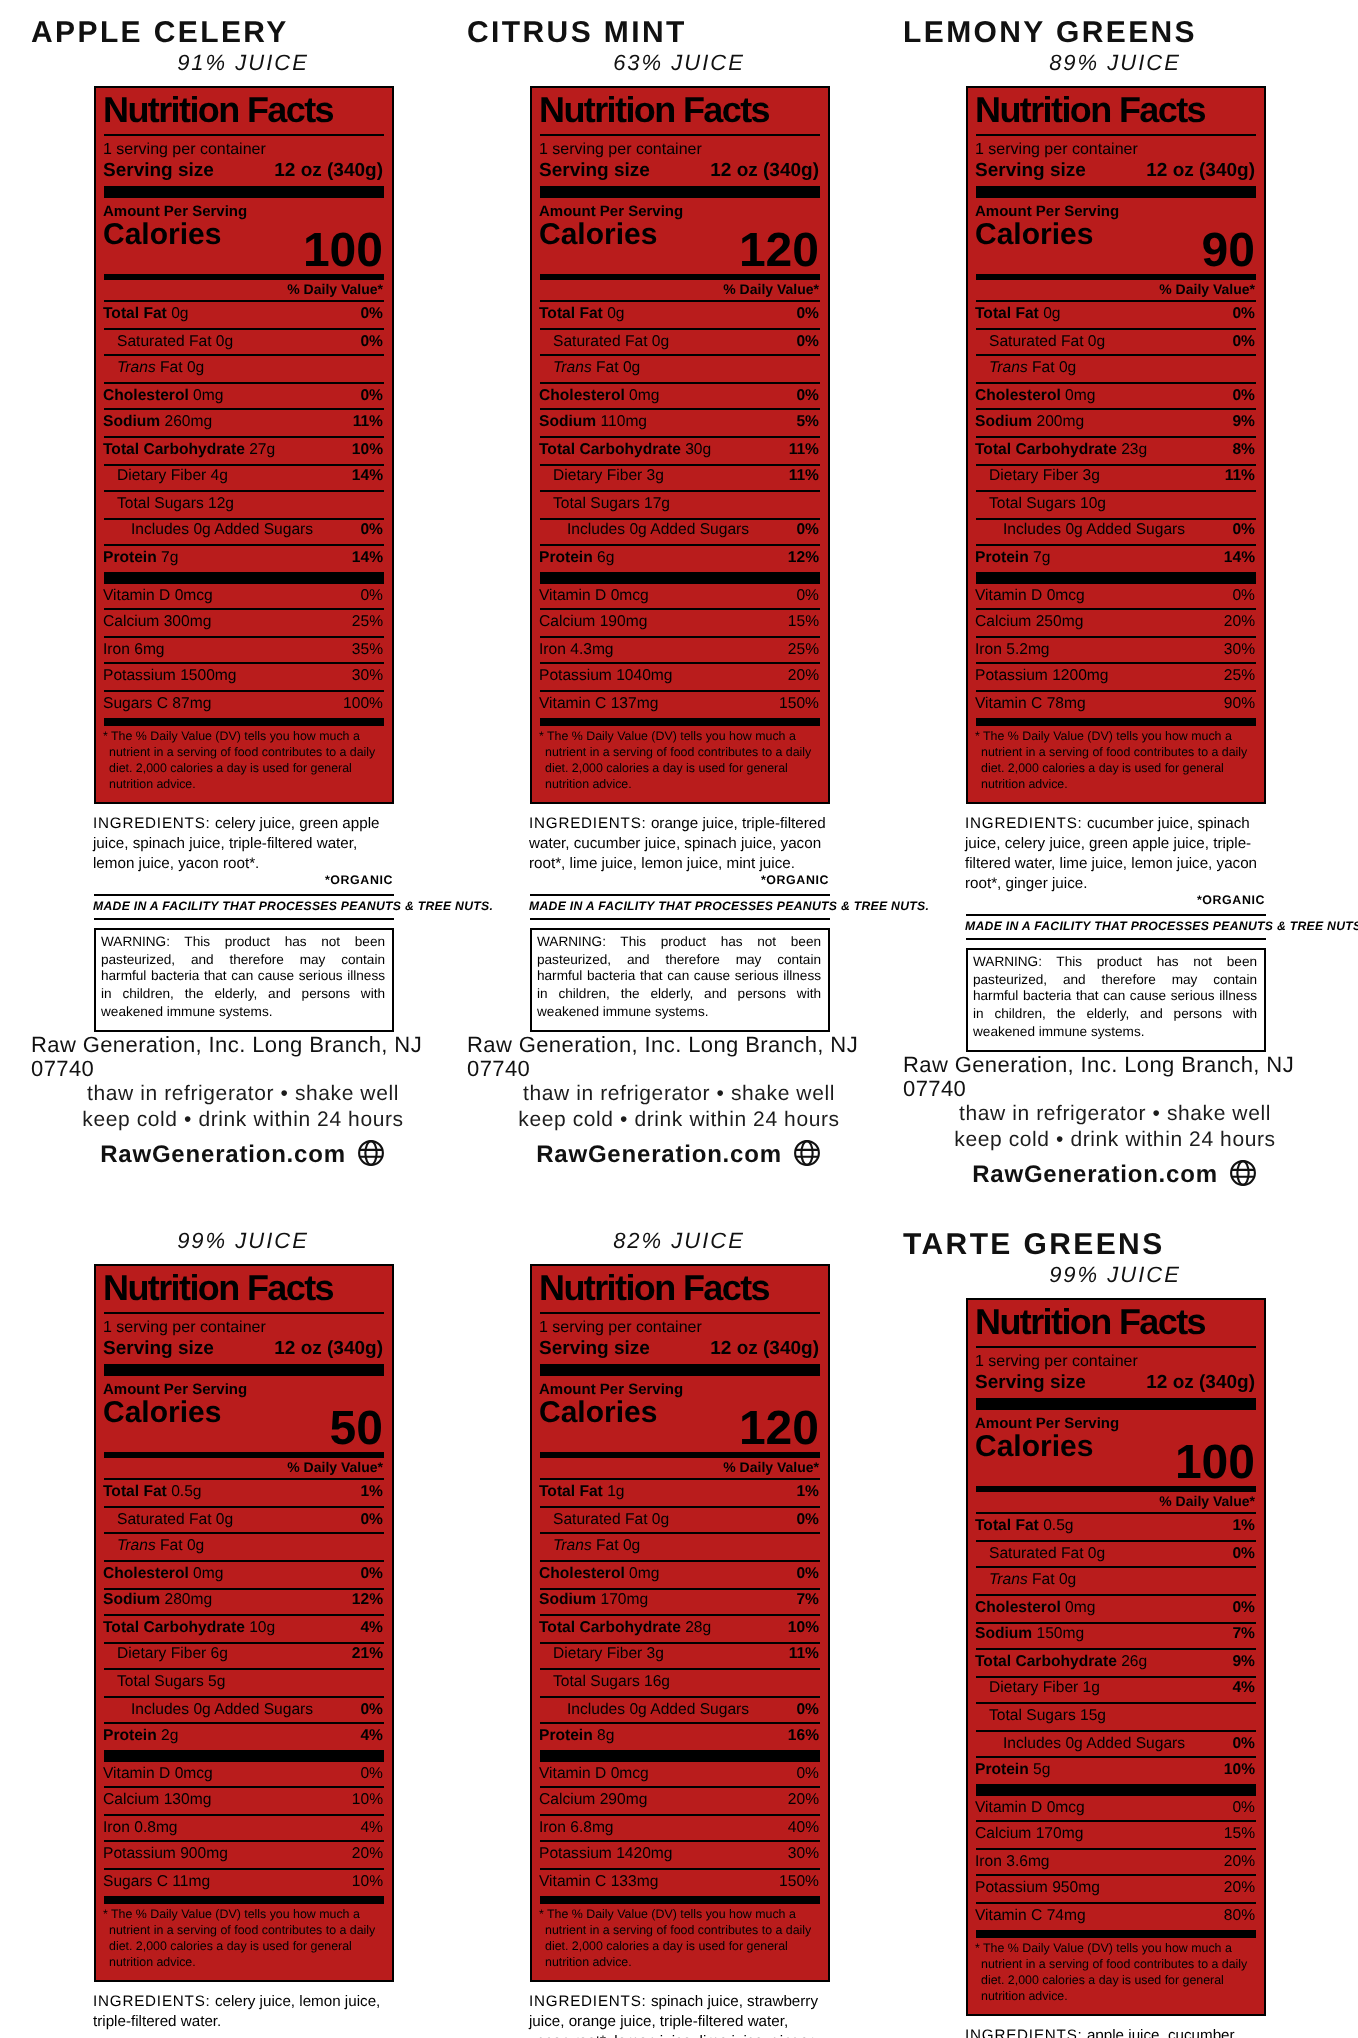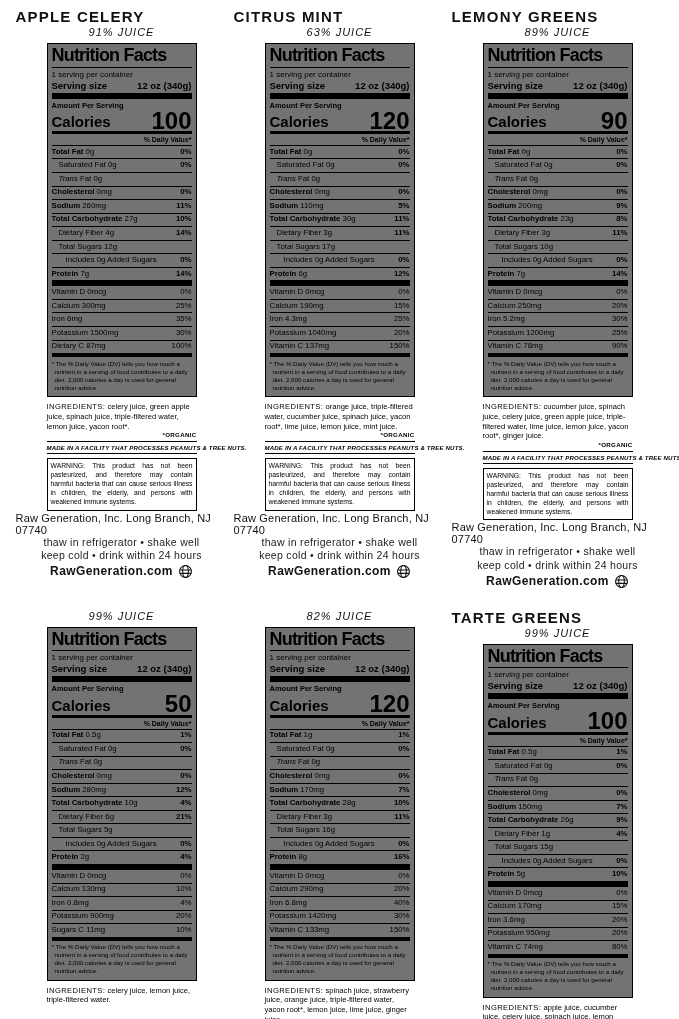--- a/index.html
+++ b/index.html
@@ -9,31 +9,31 @@
   .labels-grid { display:grid; grid-template-columns:repeat(3,212px); column-gap:6px;
     row-gap:20px; justify-content:center; padding-top:8px; }
 
   .card { width:212px; }
   .title { font-size:15px; font-weight:bold; letter-spacing:1.2px;
     color:#111; white-space:nowrap; }
   .subtitle { text-align:center; font-size:11px; font-style:italic; letter-spacing:1px;
     margin-top:1px; color:#111; }
 
   .nf { width:150px; margin:5px auto 0; border:1px solid #000; padding:2px 4px 3px;
-    background:#737373; }
+    background:#b91c1c; }
   .nf-title { font-size:18px; font-weight:bold; letter-spacing:-0.8px; line-height:1.1;
     border-bottom:1px solid #000; padding-bottom:1px; white-space:nowrap; }
   .nf-serv1 { font-size:8px; padding-top:2px; }
   .nf-serv2 { display:flex; justify-content:space-between; font-size:9.5px;
     font-weight:bold; padding:1px 0 2px; }
   .bar { background:#000; width:100%; }
   .b6 { height:6px; } .b4 { height:4px; } .b3 { height:3px; }
   .nf-aps { font-size:7.5px; font-weight:bold; padding-top:2px; }
   .nf-cal { display:flex; justify-content:space-between; align-items:flex-end; }
-  .cal-l { font-size:15px; font-weight:bold; line-height:1; padding-bottom:2px; }
+  .cal-l { font-size:15px; font-weight:bold; line-height:1; padding-bottom:12px; }
   .cal-v { font-size:24px; font-weight:bold; line-height:0.9; }
   .nf-dvh { font-size:7px; font-weight:bold; text-align:right; padding:2px 0 1.5px;
     border-bottom:1px solid #000; }
   .row { display:flex; justify-content:space-between; font-size:7.8px; line-height:1.15;
     padding:1.8px 0; }
   .row + .row { border-top:1px solid #000; }
   .row .rl i { font-style:italic; }
   .row .rv.dvb { font-weight:bold; }
   .ind1 { padding-left:7px;text-align:right; } .ind2 { padding-left:14px; }
   .nf-foot { font-size:6.2px; line-height:1.3; padding:2.5px 0 1px 3px; text-indent:-3px; }
@@ -131,21 +131,21 @@
             </div>
             <div class="row">
               <span class="rl">Iron 6mg</span>
               <span class="rv">35%</span>
             </div>
             <div class="row">
               <span class="rl">Potassium 1500mg</span>
               <span class="rv">30%</span>
             </div>
             <div class="row">
-              <span class="rl">Dietary C 87mg</span>
+              <span class="rl">Sugars C 87mg</span>
               <span class="rv">100%</span>
             </div>
           </div>
       <div class="bar b4"></div>
       <div class="nf-foot">* The % Daily Value (DV) tells you how much a nutrient in a serving of food contributes to a daily diet. 2,000 calories a day is used for general nutrition advice.</div>
     </div>
     <p class="ingr"><span class="ingr-l">INGREDIENTS:</span> <span>celery juice, green apple juice, spinach juice, triple-filtered water, lemon juice, yacon root*.</span></p>
     <div class="organic">*ORGANIC</div>
     <div class="facility">MADE IN A FACILITY THAT PROCESSES PEANUTS &amp; TREE NUTS.</div>
     <div class="warning">WARNING: This product has not been pasteurized, and therefore may contain harmful bacteria that can cause serious illness in children, the elderly, and persons with weakened immune systems.</div>

